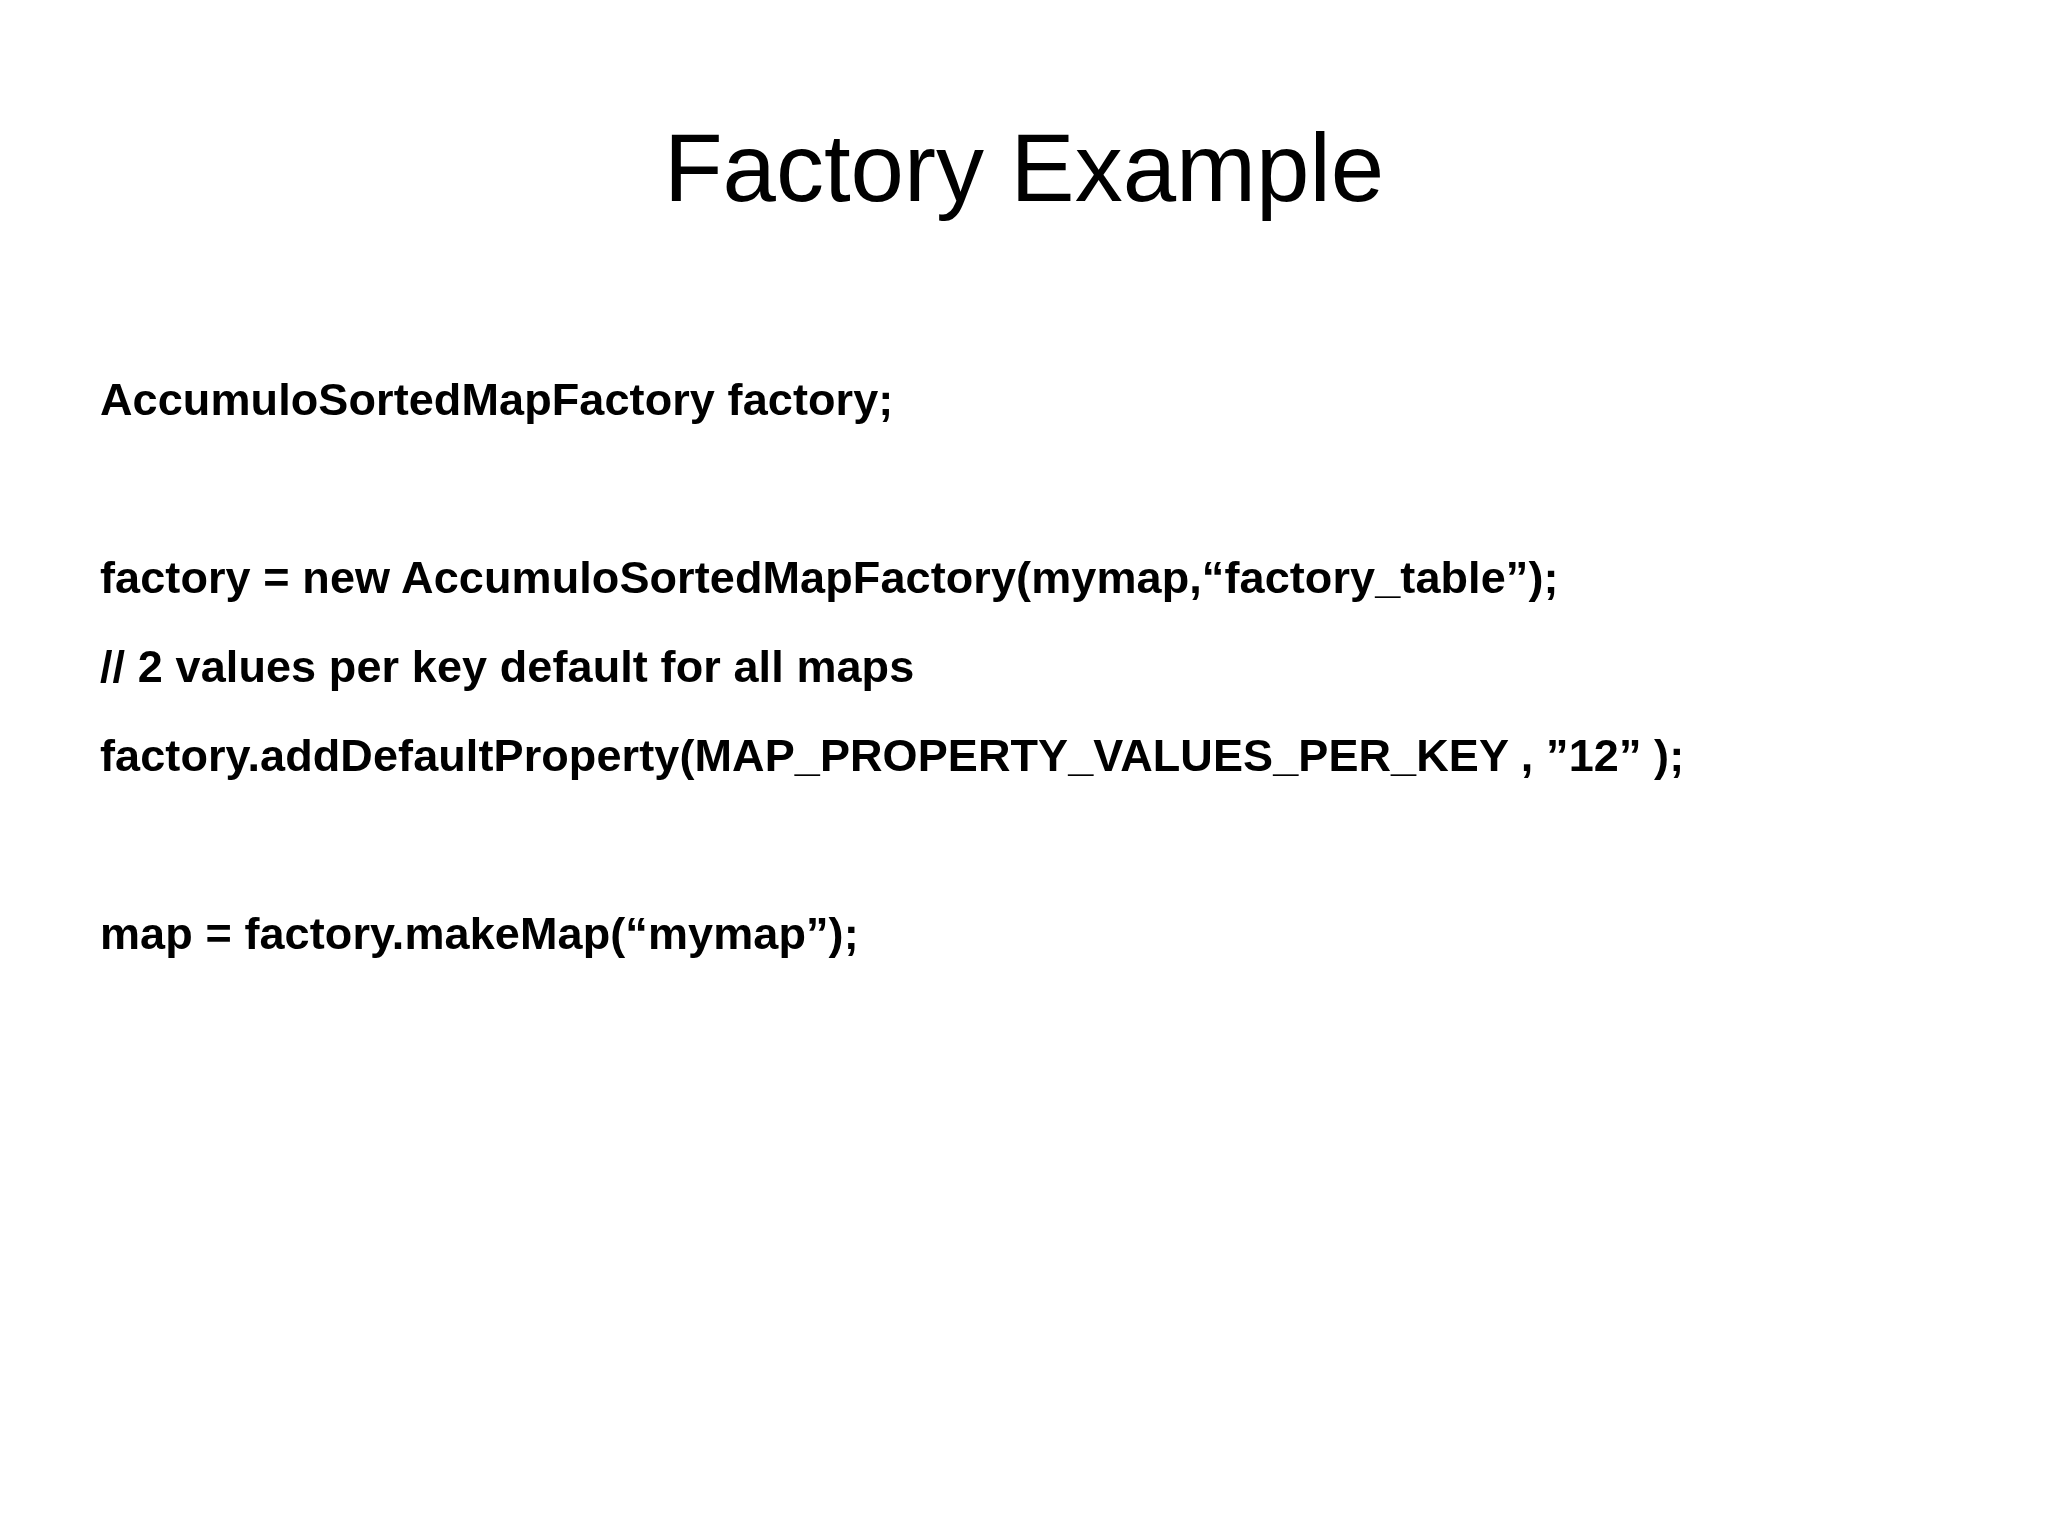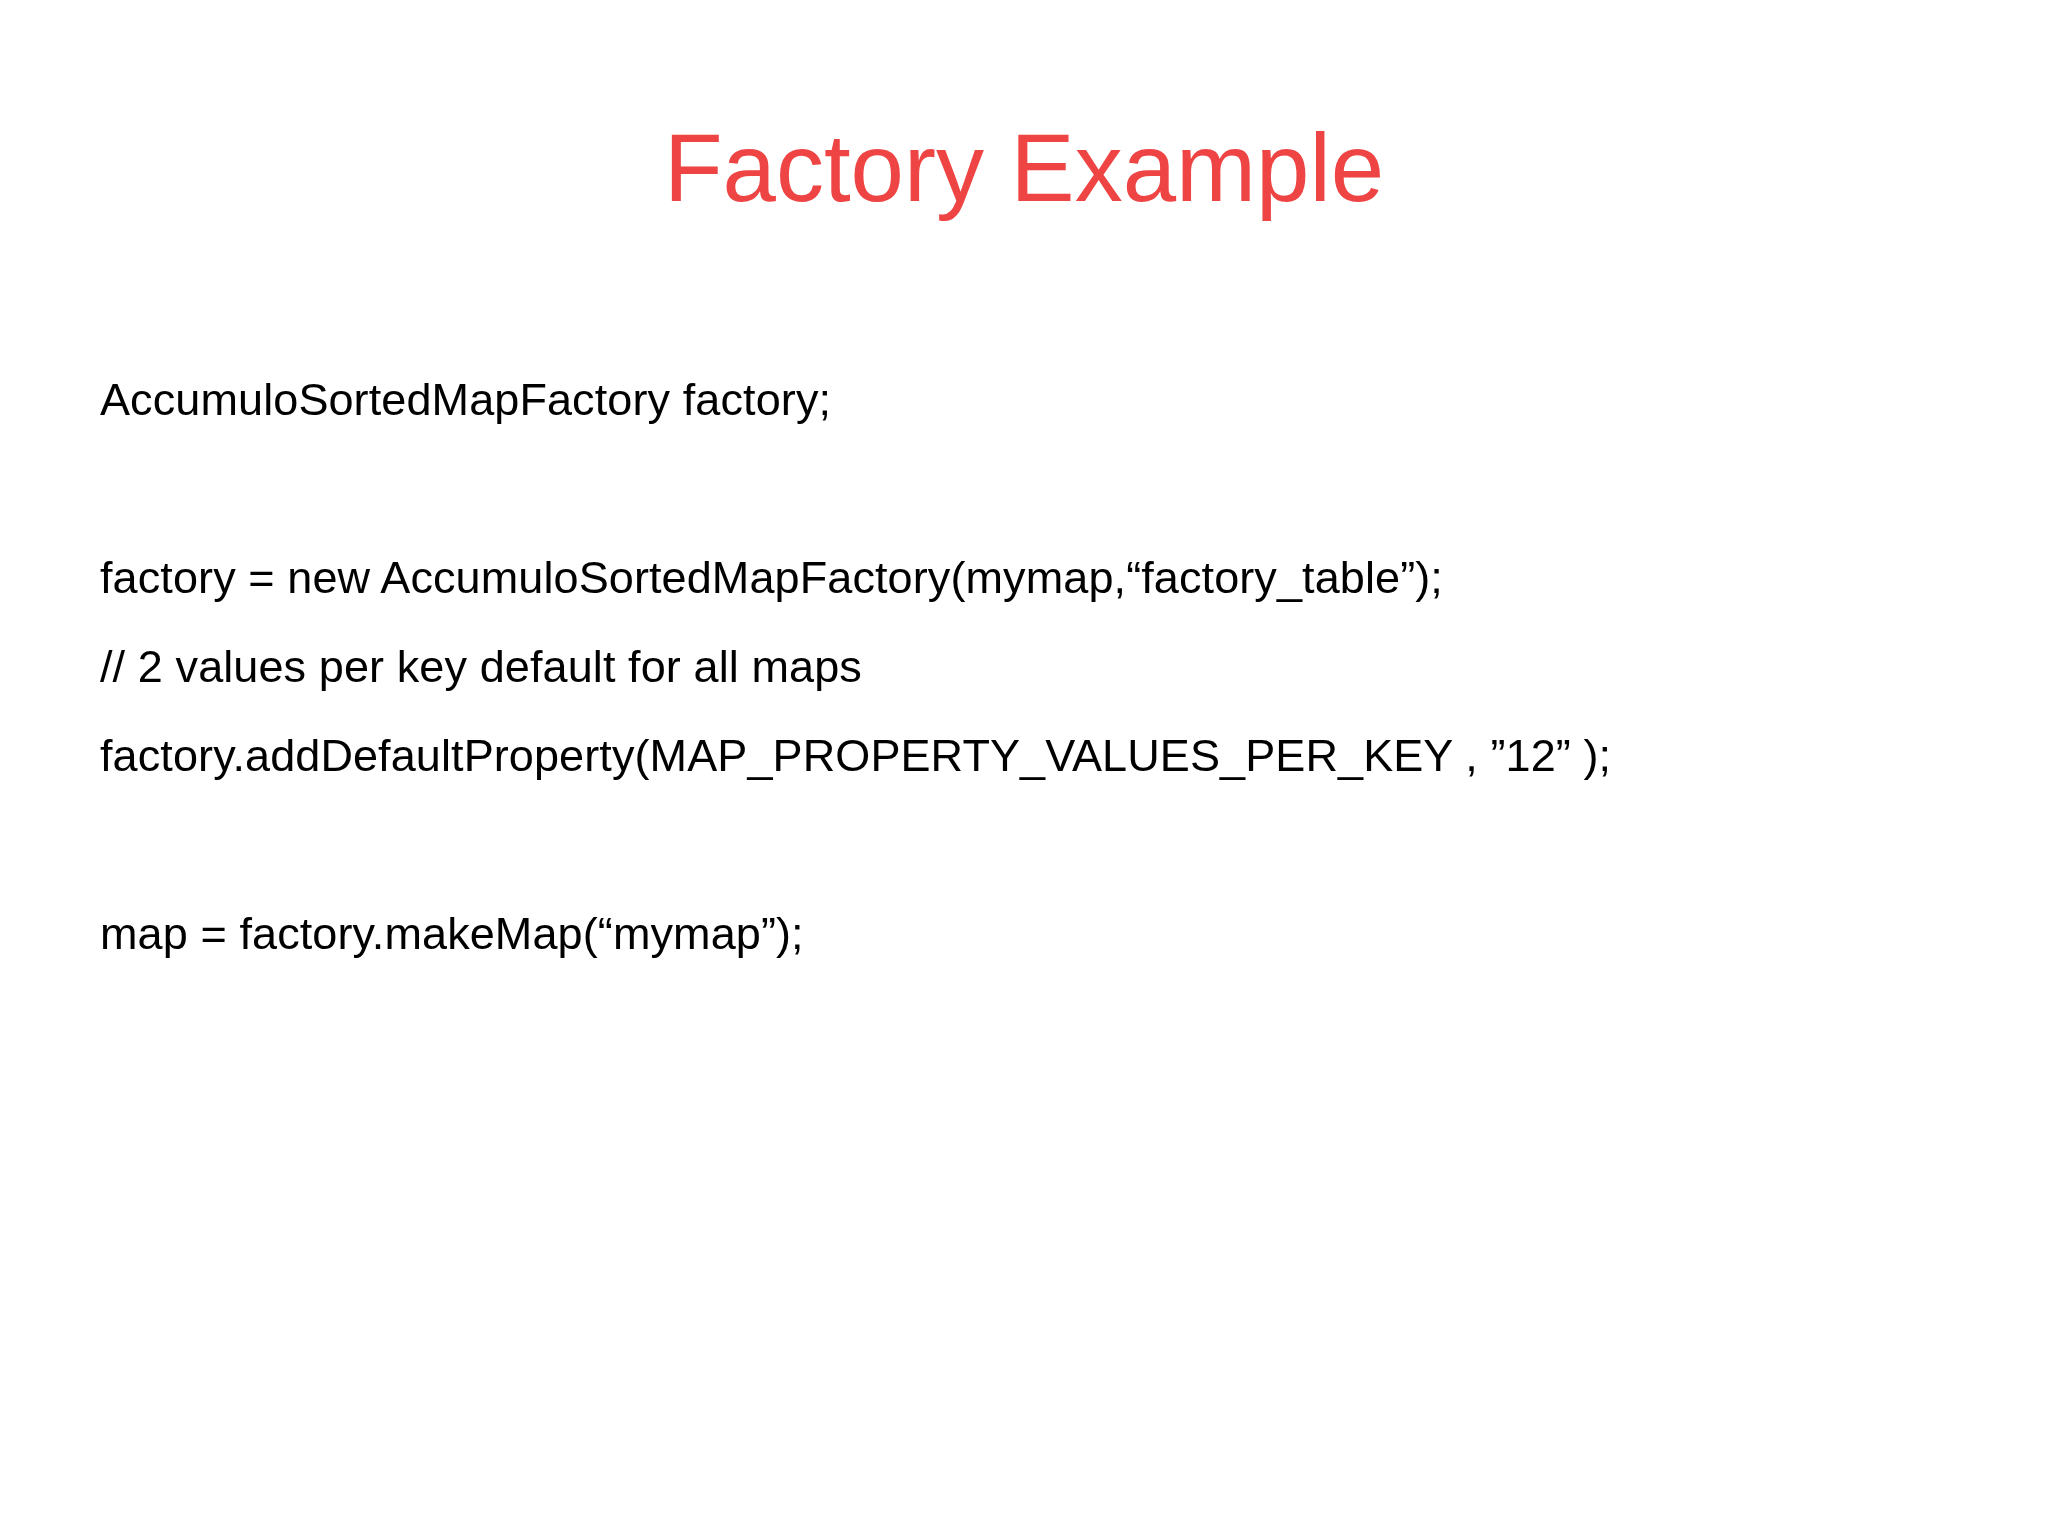--- a/index.html
+++ b/index.html
@@ -25,33 +25,33 @@
   .slide-title {
     position: absolute;
     left: 0;
     right: 0;
     top: 120px;
     text-align: center;
     font-size: 96px;
     line-height: 1.0;
     font-weight: 400;
     letter-spacing: 0px;
-    color: #ef4444;
+    color: #000000;
     white-space: nowrap;
   }
   .body-block {
     position: absolute;
     left: 100px;
     top: 355px;
     width: 1880px;
   }
   .body-line {
     font-size: 45px;
     line-height: 89px;
-    font-weight: 400;
+    font-weight: 700;
     color: #000000;
     white-space: pre;
     letter-spacing: 0.1px;
   }
   .body-line.blank {
     color: transparent;
   }
 </style>
 </head>
 <body>

